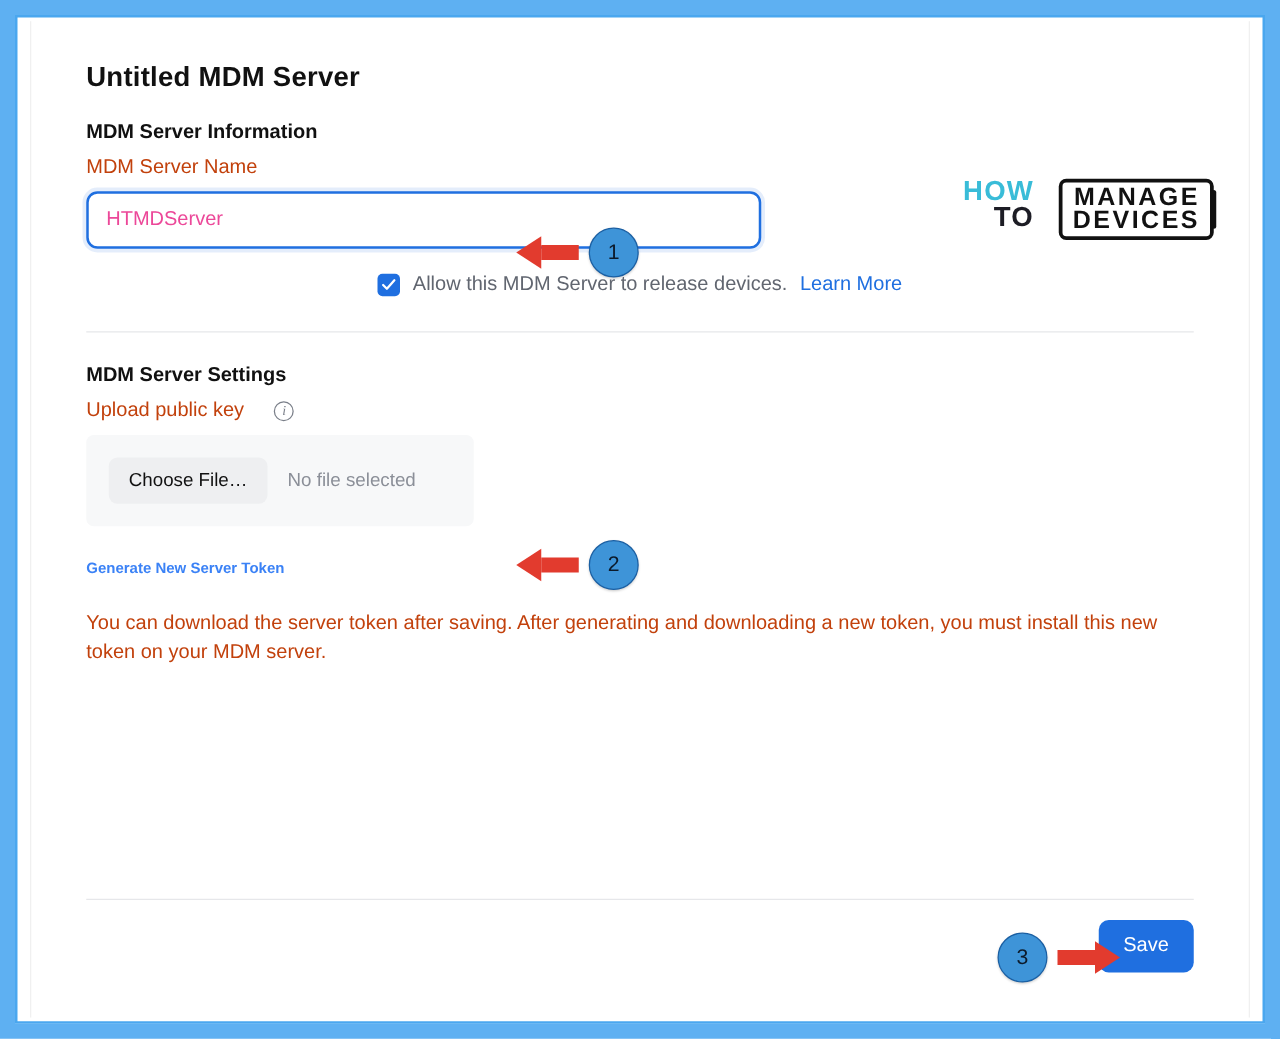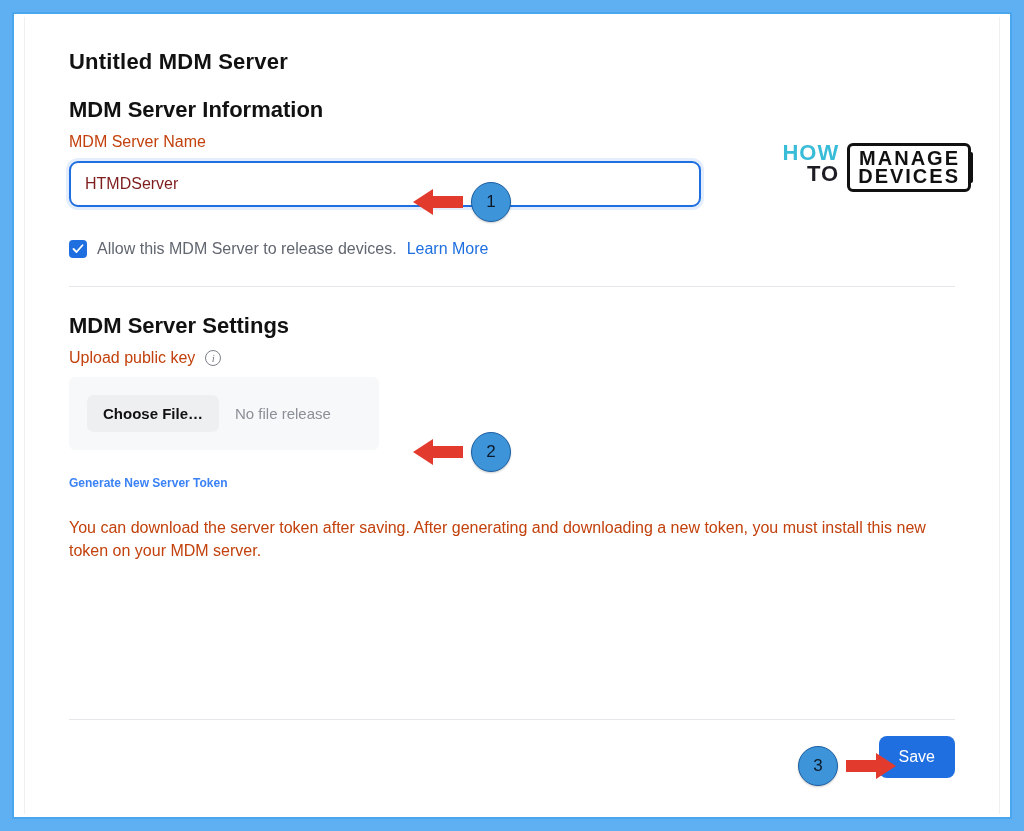--- a/index.html
+++ b/index.html
@@ -20,62 +20,62 @@
   }
   .card {
     position:absolute;
     top:3px; left:10px; right:10px; bottom:3px;
     background:#fff;
     border-left:1px solid #f0f0f0;
     border-right:1px solid #f0f0f0;
     padding:24px 44px 0 44px;
   }
   h1.page-title { font-size:22px; font-weight:700; color:#111; margin:8px 0 22px 0; letter-spacing:0.2px; }
-  .section-heading { font-size:22px; font-weight:700; color:#111; margin:0 0 10px 0; }
+  .section-heading { font-size:16px; font-weight:700; color:#111; margin:0 0 10px 0; }
   .field-label { font-size:16px; color:#c2410c; margin:6px 0 10px 0; display:block; }
   .name-input {
-    width:632px;
+    width:540px;
     height:46px;
     border:2px solid #1f6fe0;
     border-radius:9px;
     padding:0 14px;
     font-size:16px;
-    color:#7f1d1d;
+    color:#ec4899;
     outline:none;
     box-shadow:0 0 0 3px rgba(31,111,224,0.12);
   }
-  .check-row { margin-top:33px; display:flex; align-items:center; gap:10px; font-size:16px; color:#616670; }
+  .check-row { margin-top:20px; display:flex; align-items:center; gap:10px; font-size:16px; color:#616670;justify-content:center; }
   .checkbox {
     width:18px; height:18px; border-radius:4px; background:#1f6fe0; display:flex; align-items:center; justify-content:center;
   }
   .checkbox svg { width:12px; height:12px; }
   .learn-link { color:#1f6fe0; text-decoration:none; }
   .divider { border:none; border-top:1px solid #e6e7ea; margin:28px 0 26px 0; }
-  .upload-row { display:flex; align-items:center; gap:8px; }
+  .upload-row { display:flex; align-items:center; gap:22px; }
   .info-icon {
     width:16px; height:16px; border:1.2px solid #7a7f89; border-radius:50%;
     display:inline-flex; align-items:center; justify-content:center;
     font-size:11px; color:#7a7f89; font-style:italic; font-family:Georgia, serif;
     margin-left:2px;
   }
   .file-box {
     margin-top:10px;
     background:#f7f8f9;
     border-radius:6px;
     padding:18px 18px;
     width:310px;
     display:flex; align-items:center; gap:16px;
   }
   .choose-btn {
     background:#eeeff1;
     border:none;
     border-radius:7px;
     padding:10px 16px;
     font-size:15px;
-    font-weight:700;
+    font-weight:400;
     color:#111;
     cursor:pointer;
   }
   .file-status { color:#8b8f98; font-size:15px; }
   .token-section { margin-top:26px; }
   .token-heading { font-size:12px; font-weight:700; color:#3b82f6; margin:0 0 26px 0; }
   .token-text { font-size:16px; color:#c2410c; line-height:1.45; max-width:880px; margin:0; }
   .bottom-bar {
     position:absolute; left:44px; right:44px; bottom:36px;
   }
@@ -118,21 +118,21 @@
     border-left:20px solid #e23b2e;
   }
   .circle {
     width:40px; height:40px; border-radius:50%; background:#3e94d8; border:1.5px solid #1a5fa3;
     display:flex; align-items:center; justify-content:center;
     font-size:17px; color:#0c1a2a; font-family:-apple-system, sans-serif;
     box-shadow:0 1px 2px rgba(0,0,0,0.2);
   }
 
   
-  .logo { position:absolute; top:126px; right:28px; display:flex; align-items:flex-start; gap:8px; }
+  .logo { position:absolute; top:126px; right:28px; display:flex; align-items:flex-start; gap:20px; }
   .logo-howto { text-align:right; line-height:0.95; }
   .logo-how { font-size:22px; font-weight:800; color:#39bcd8; letter-spacing:1px; }
   .logo-to  { font-size:22px; font-weight:800; color:#1d1d25; letter-spacing:1px; display:block; }
   .logo-box { border:3px solid #111; border-radius:6px; padding:3px 8px 3px 8px; line-height:0.92; position:relative;text-align:right; }
   .logo-box .ridge { position:absolute; right:-5px; top:6px; bottom:6px; width:4px; background:#111; border-radius:2px; }
   .logo-line { font-size:20px; font-weight:900; color:#111; letter-spacing:2px; display:block; font-family:Arial Black, Arial, sans-serif; }
 </style>
 </head>
 <body>
 
@@ -157,21 +157,21 @@
 
     <hr class="divider">
 
     <div class="section-heading">MDM Server Settings</div>
     <div class="upload-row">
       <span class="field-label" style="margin:0">Upload public key</span>
       <span class="info-icon">i</span>
     </div>
     <div class="file-box">
       <button class="choose-btn">Choose File…</button>
-      <span class="file-status">No file release</span>
+      <span class="file-status">No file selected</span>
     </div>
 
     <div class="token-section">
       <div class="token-heading">Generate New Server Token</div>
       <p class="token-text">You can download the server token after saving. After generating and downloading a new token, you must install this new token on your MDM server.</p>
     </div>
 
     <div class="bottom-bar">
       <hr class="bottom-divider">
       <button class="save-btn">Save</button>

